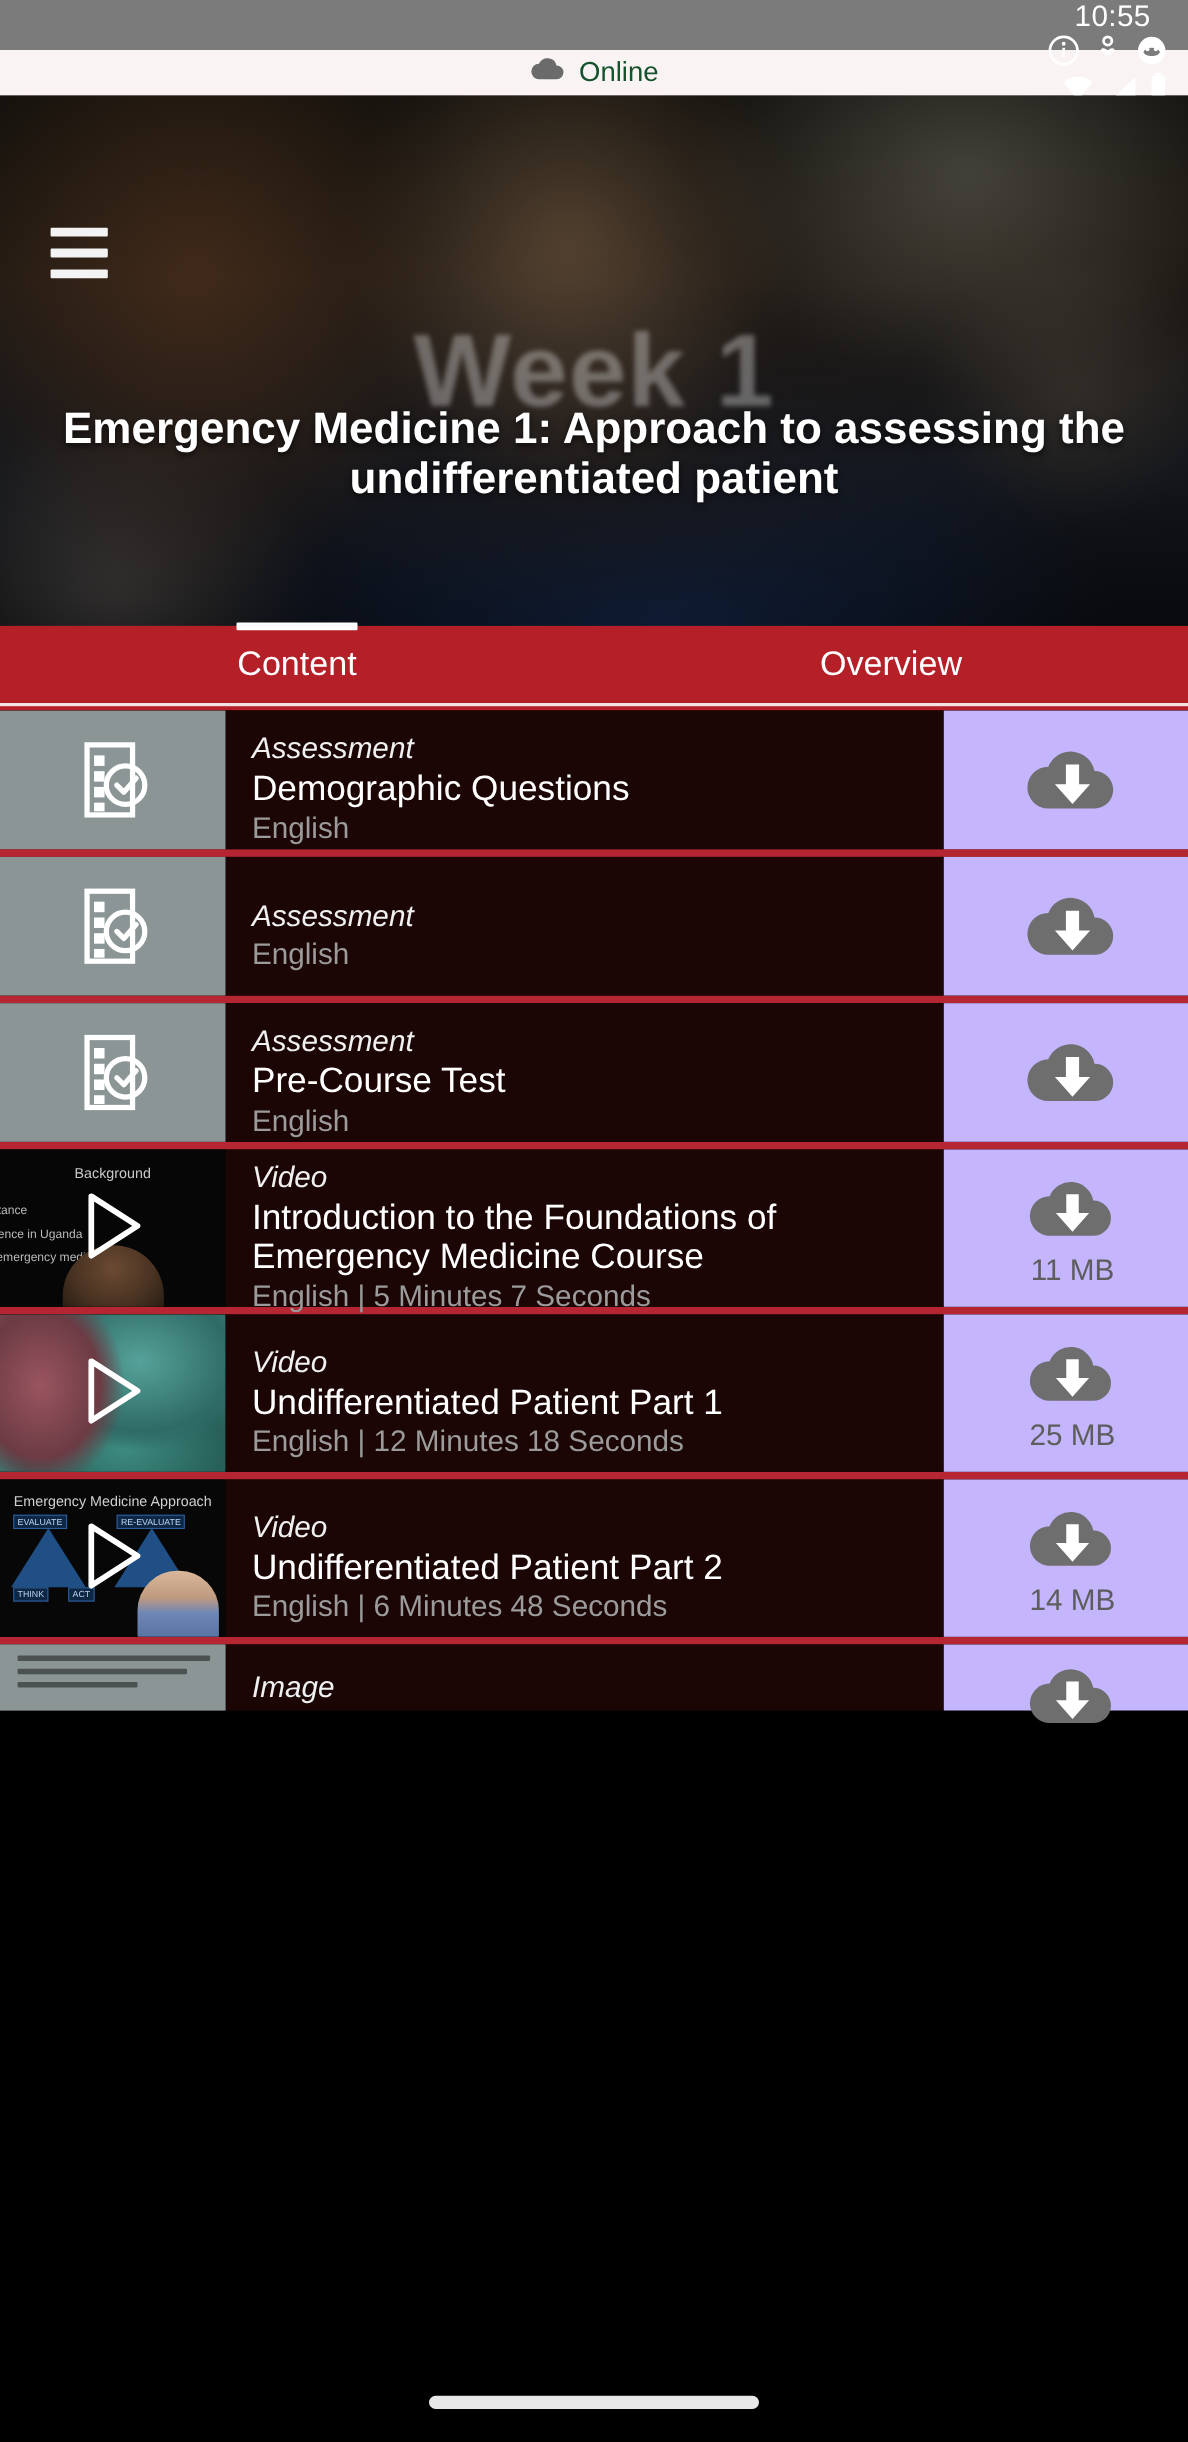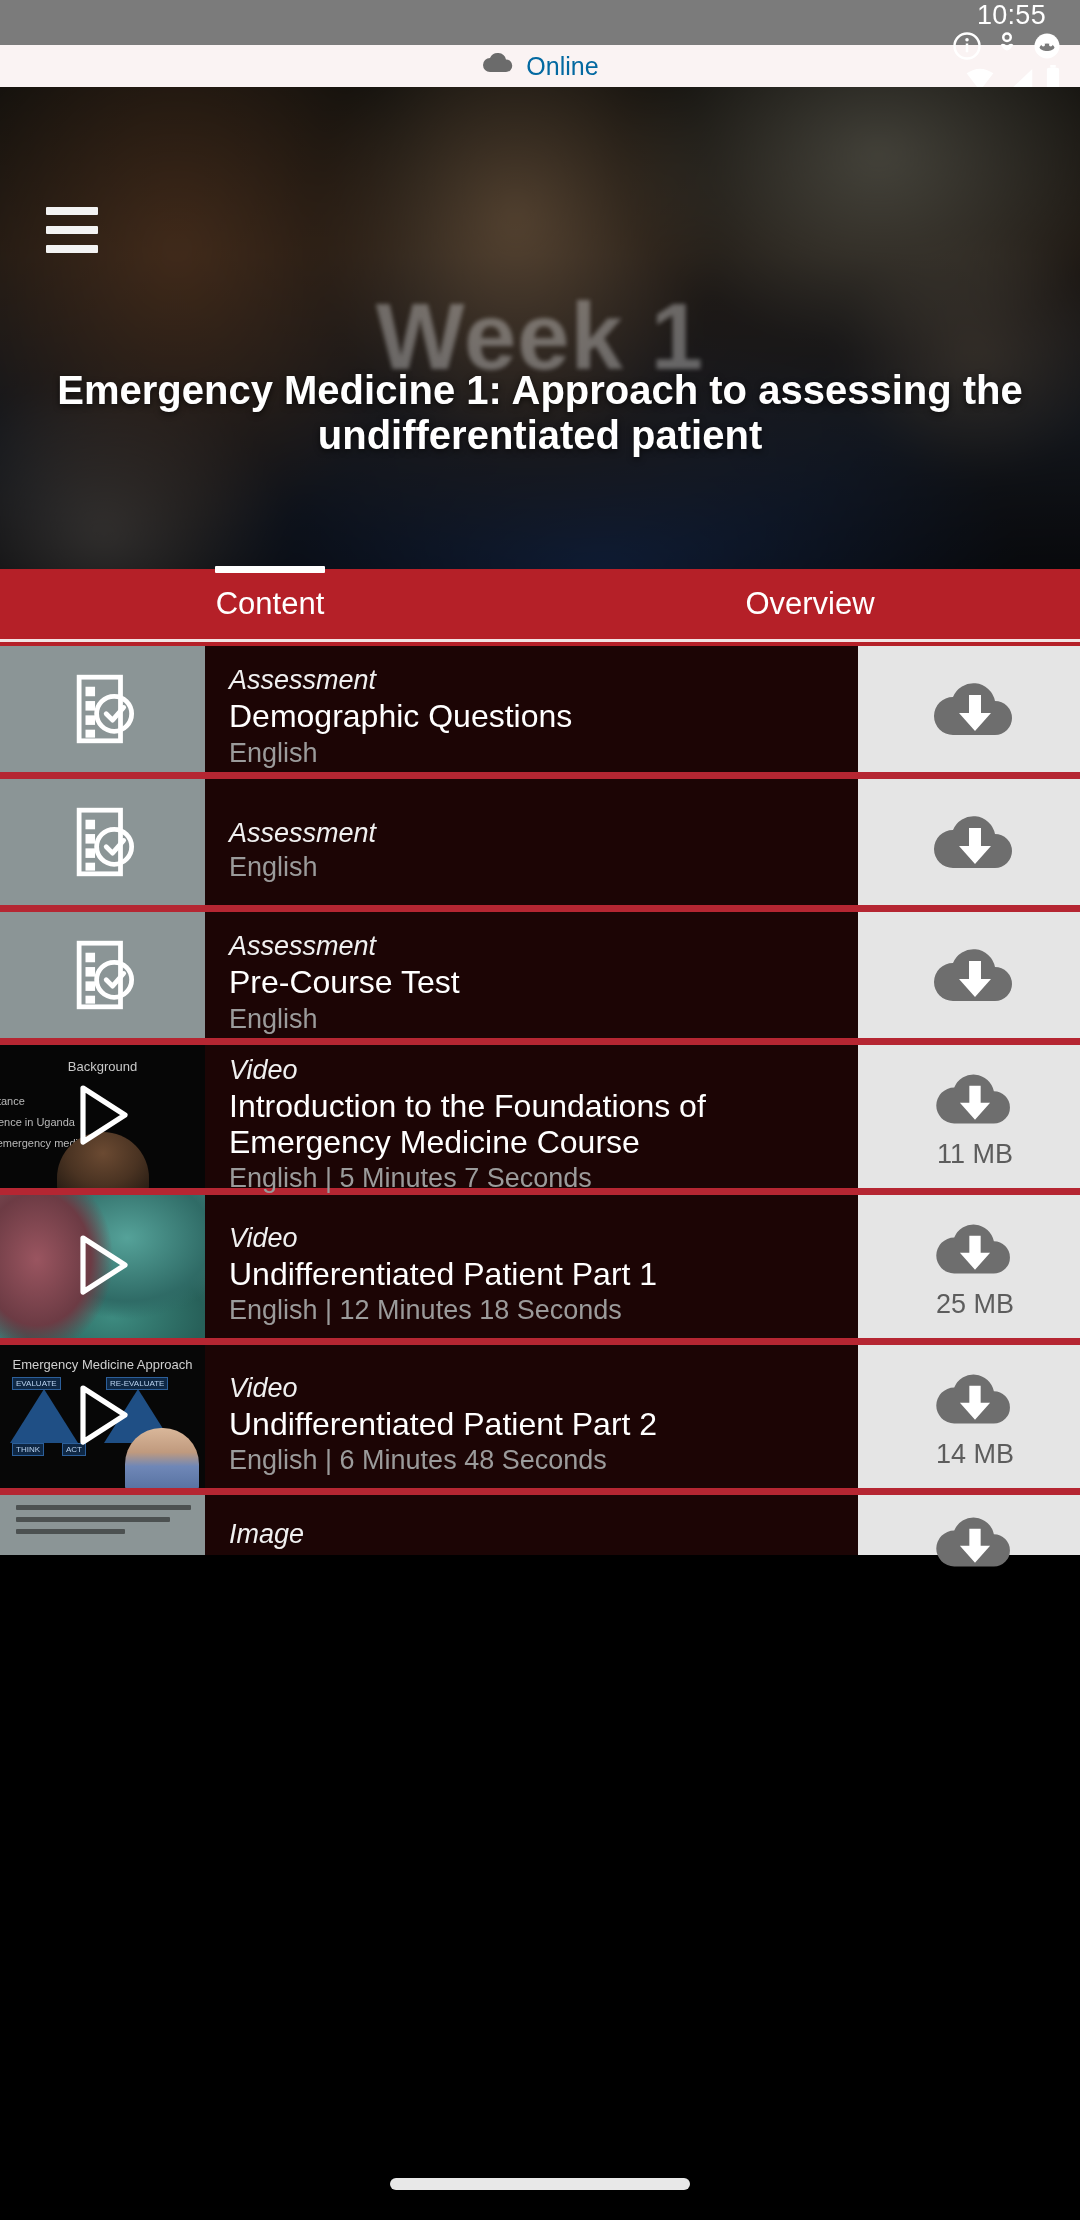--- a/index.html
+++ b/index.html
@@ -12,21 +12,21 @@
     display:flex; align-items:flex-end; padding:0 18px; color:#fff;flex-direction:column;
   }
   .sb-time{ font-size:27px; letter-spacing:.3px; margin-right:16px; font-weight:400; }
   .sb-left-icons{ display:flex; align-items:center; gap:14px; }
   .sb-right{ margin-left:auto; display:flex; align-items:center; gap:9px; }
   .ico{ display:block; }
 
   
   .onlinebar{
     height:42px; background:#faf3f3; display:flex; align-items:center;
-    justify-content:center; gap:11px; color:#0369a1; font-size:25px;
+    justify-content:center; gap:11px; color:#14532d; font-size:25px;
   }
   .cloud-small{ display:block; }
 
   
   .hero{
     position:relative; height:482px; overflow:hidden;
     background:#141008;
   }
   .hero-photo{
     position:absolute; inset:0;
@@ -149,21 +149,21 @@
 
   .body{
     flex:1; background:#1c0505; padding:16px 24px 0 24px;
     display:flex; flex-direction:column; justify-content:center;
   }
   .kind{ color:#f0f0f0; font-size:27px; font-style:italic; margin-bottom:3px; }
   .title{ color:#fff; font-size:32px; line-height:1.12; margin-bottom:3px; }
   .meta{ color:#9b9b9b; font-size:27px; }
 
   .dl{
-    width:222px; flex:0 0 222px; background:#e5e5e5;
+    width:222px; flex:0 0 222px; background:#c4b5fd;
     display:flex; flex-direction:column; align-items:center; justify-content:center;
     gap:4px;
     padding-left:12px;
   }
   .dl.tall{ justify-content:center; }
   .size{ color:#5d5d5d; font-size:27px; }
 
   
   .row.tall{ height:150px; }
   .row.tall .title{ font-size:32px; }

